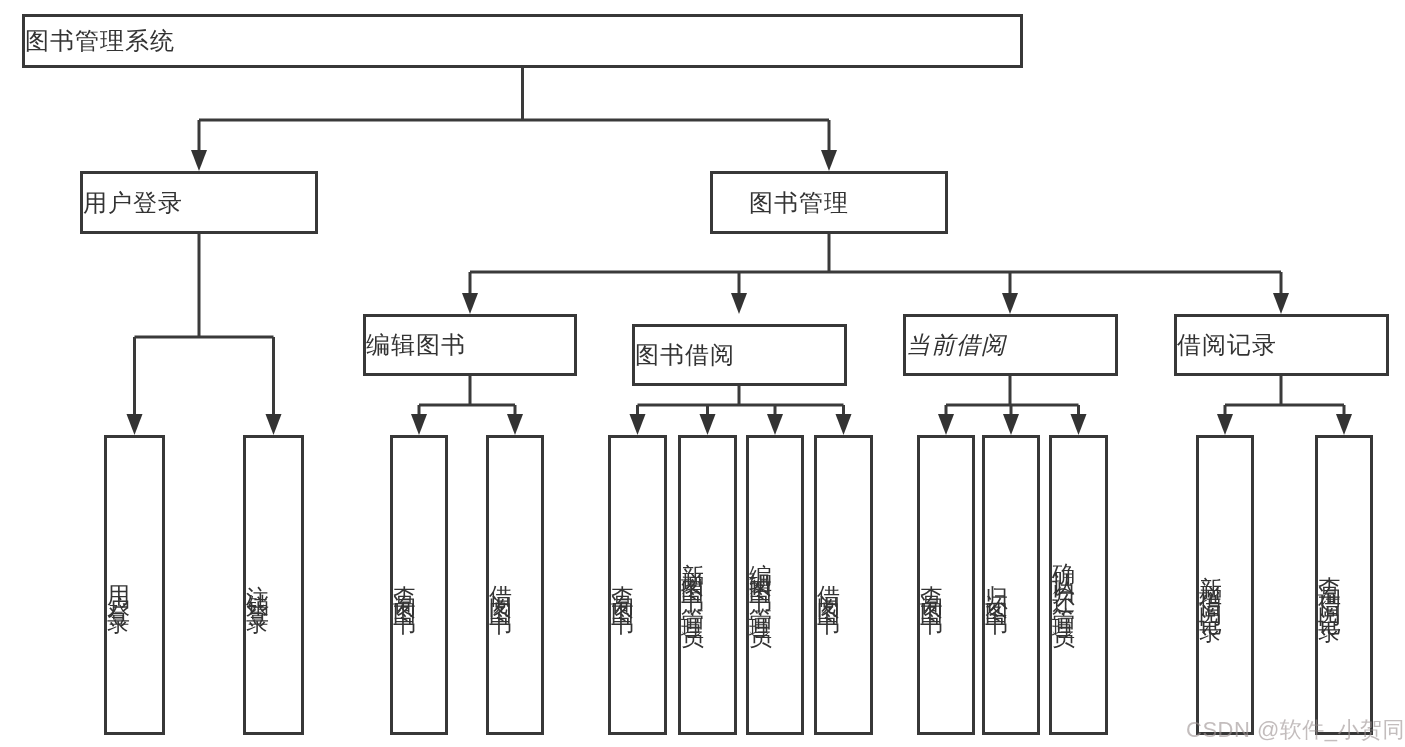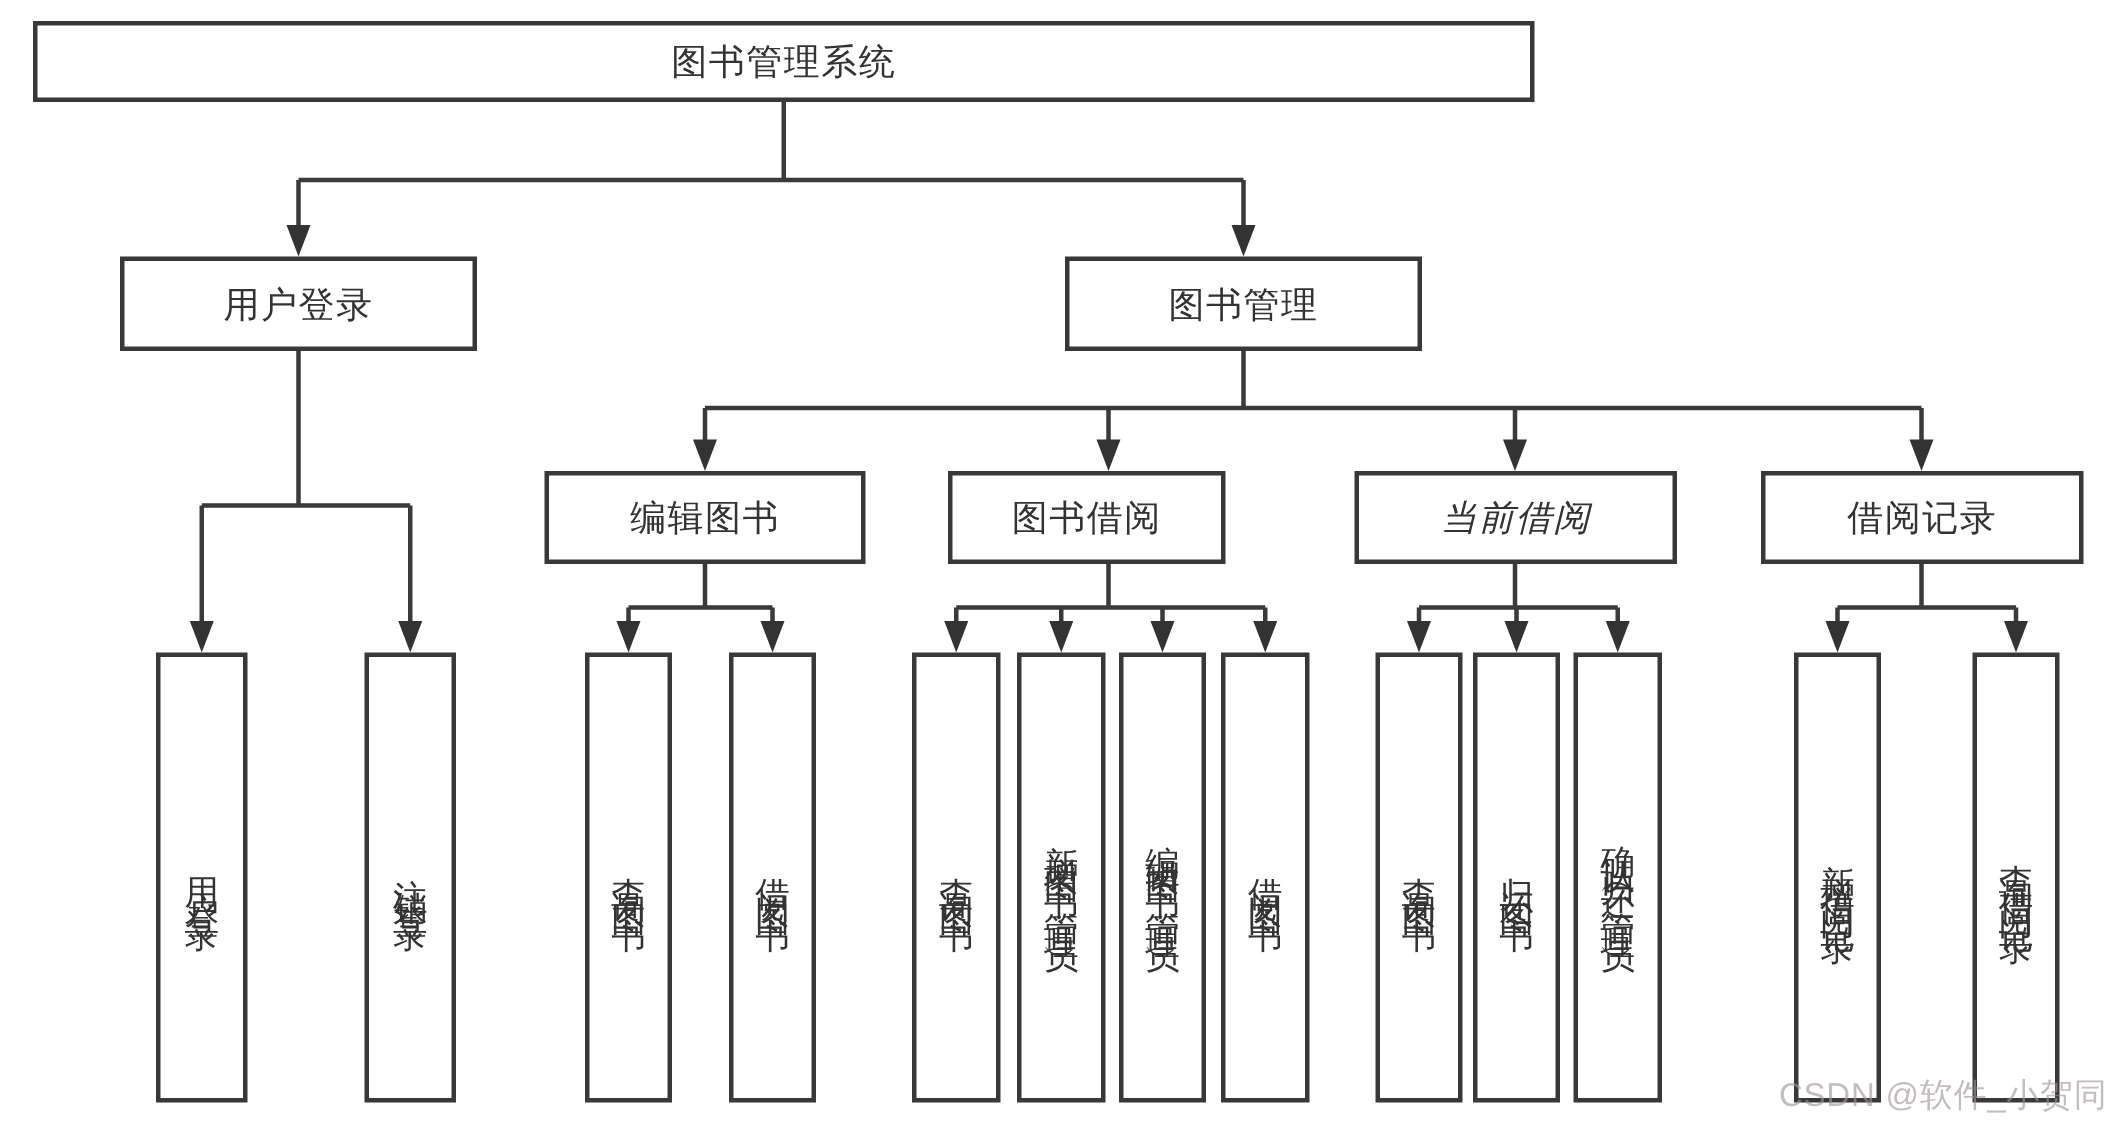--- a/index.html
+++ b/index.html
@@ -3,39 +3,39 @@
 <meta charset="utf-8">
 <style>
   html,body{margin:0;padding:0;background:#fff;}
   .canvas{
     position:relative;width:1405px;height:747px;background:#ffffff;
     font-family:"Liberation Sans","DejaVu Sans",sans-serif;overflow:hidden;color:#333;
   }
   svg.connectors{position:absolute;left:0;top:0;z-index:1;}
   .box{
     position:absolute;box-sizing:border-box;background:#ffffff;
-    border:3px solid #383838;display:flex;align-items:center;justify-content:center;
+    border:3px solid #383838;display:flex;align-items:center;
     z-index:2;color:#333333;
   }
   .box.h{font-size:24px;letter-spacing:1px;white-space:nowrap;}
   .box.v span{
     writing-mode:vertical-rl;text-orientation:mixed;
     font-size:23px;line-height:1;letter-spacing:9px;
   }
   .watermark{
     position:absolute;left:1186px;top:715px;z-index:10;
     font-size:22px;letter-spacing:0.5px;color:rgba(158,148,148,0.62);
     white-space:nowrap;
   }
   
   #n-root{left:22px;top:14px;width:1001px;height:54px;}
   #n-l2-0{left:80px;top:171px;width:238px;height:63px;}
-  #n-l2-1{left:710px;top:171px;width:238px;height:63px;}
+  #n-l2-1{left:710px;top:171px;width:238px;height:63px;padding-left:36px;}
   #n-l3-0{left:363px;top:314px;width:214px;height:62px;}
-  #n-l3-1{left:632px;top:314px;width:185px;height:62px;}
+  #n-l3-1{left:632px;top:324px;width:215px;height:62px;}
   #n-l3-2{left:903px;top:314px;width:215px;height:62px;font-style:italic;}
   #n-l3-3{left:1174px;top:314px;width:215px;height:62px;}
   .leaf{top:435px;height:300px;}
   #lf-a0{left:104px;width:61px;}
   #lf-a1{left:243px;width:61px;}
   #lf-b0{left:390px;width:58px;}
   #lf-b1{left:486px;width:58px;}
   #lf-c0{left:608px;width:59px;}
   #lf-c1{left:678px;width:59px;}
   #lf-c2{left:746px;width:58px;}

